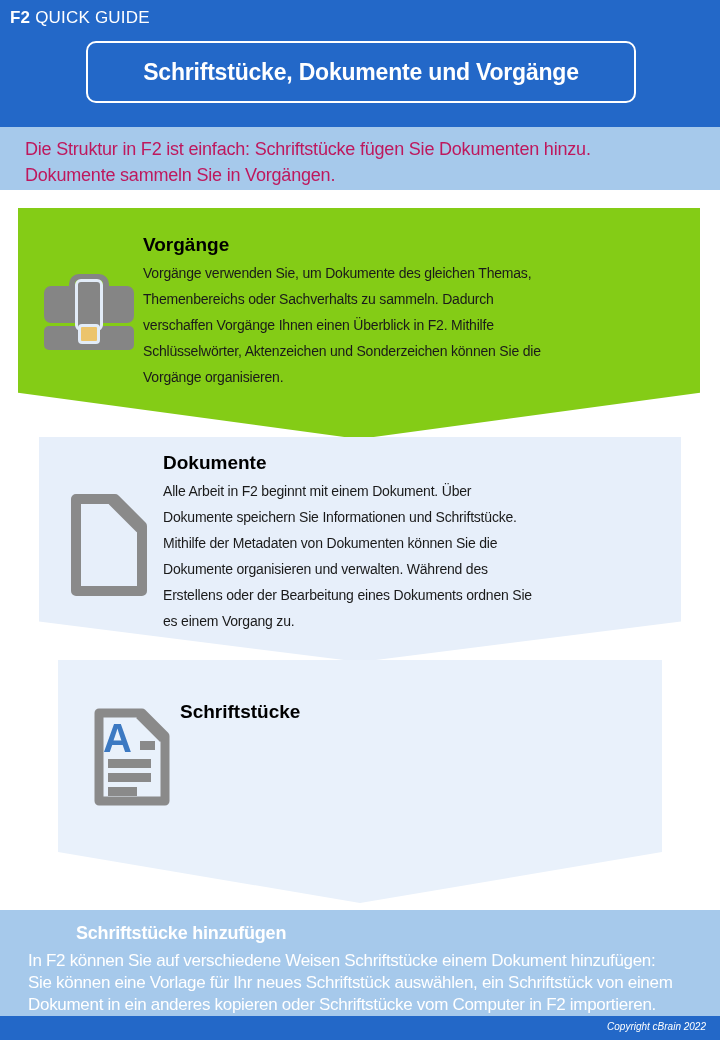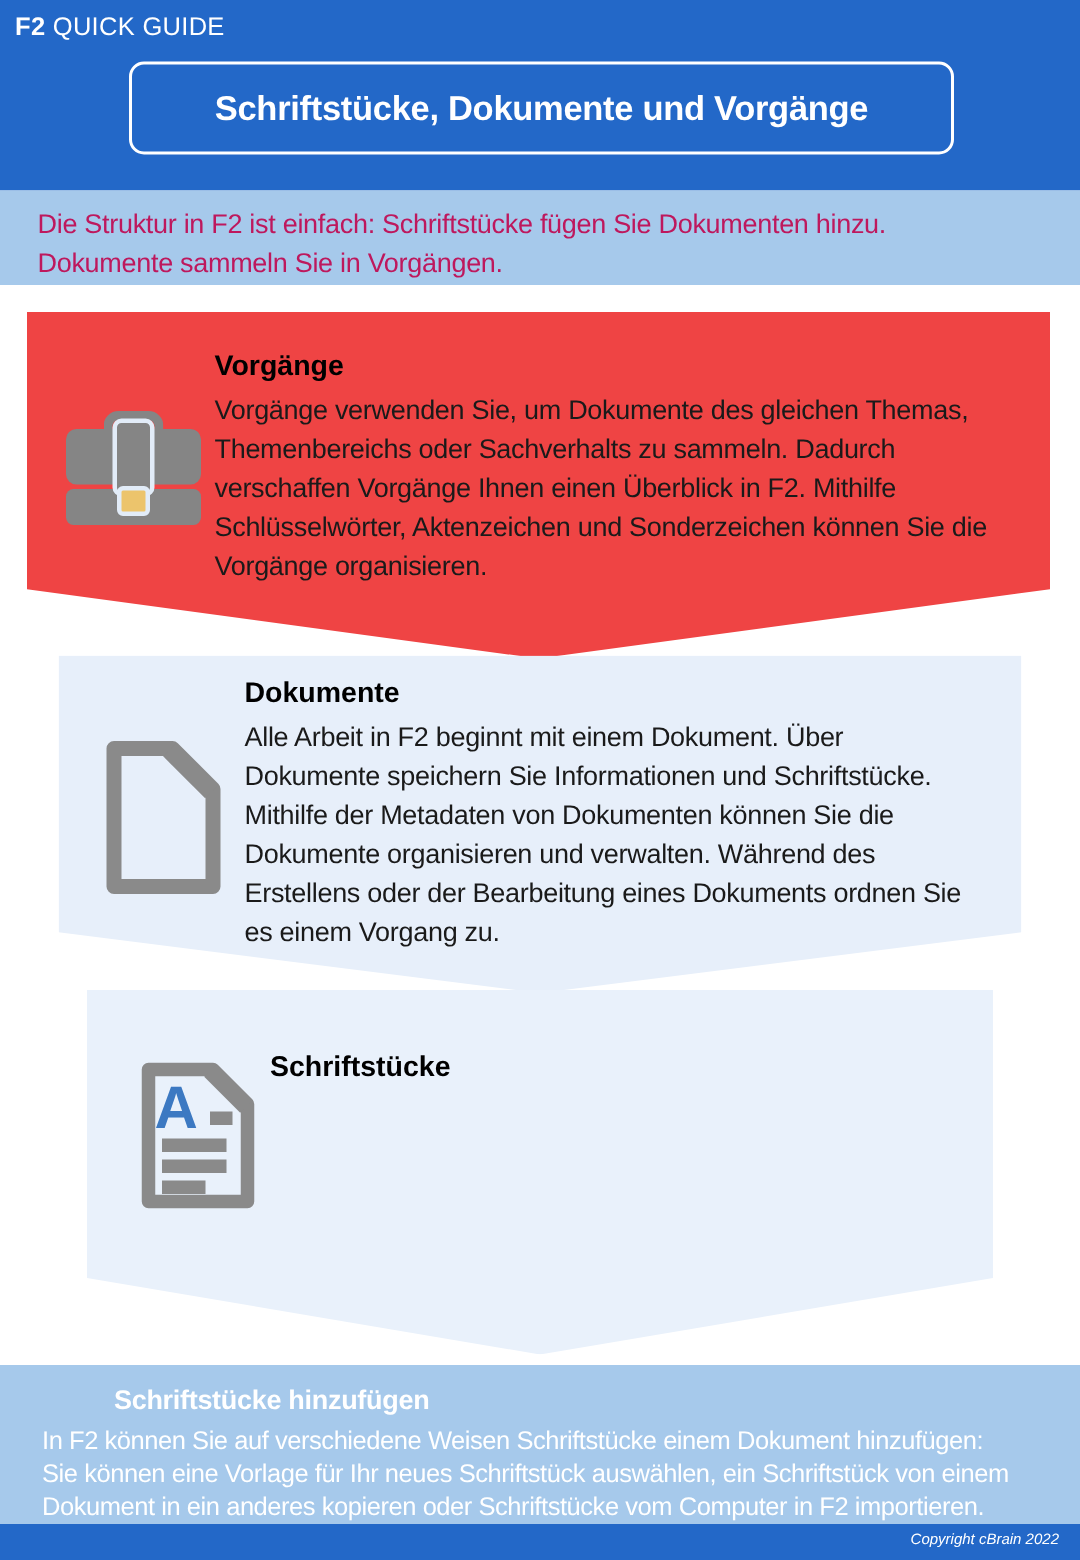--- a/index.html
+++ b/index.html
@@ -14,28 +14,28 @@
              border:2px solid #ffffff;border-radius:10px;display:flex;align-items:center;justify-content:center;}
   .title-box .t{color:#ffffff;font-size:23px;font-weight:bold;letter-spacing:-.2px;text-align:right;}
 
   
   .intro{position:absolute;left:0;top:127px;width:720px;height:63px;background:#a6c9eb;
          color:#be185d;font-size:18px;line-height:26px;padding:9px 0 0 25px;box-sizing:border-box;
          white-space:pre-line;letter-spacing:-.2px;}
 
   
   .card{position:absolute;color:#1a1a1a;}
-  .card1{left:18px;top:208px;width:682px;height:231px;background:#ef4444;
+  .card1{left:18px;top:208px;width:682px;height:231px;background:#84cc16;
          clip-path:polygon(0 0,100% 0,100% 80%,50% 100%,0 80%);}
   .card2{left:39px;top:437px;width:642px;height:225px;background:#e7effa;
          clip-path:polygon(0 0,100% 0,100% 82%,50% 100%,0 82%);}
   .card3{left:58px;top:660px;width:604px;height:243px;background:#e9f1fb;
          clip-path:polygon(0 0,100% 0,100% 79%,50% 100%,0 79%);}
   .card .ctitle{position:absolute;font-size:19px;font-weight:bold;color:#000;}
-  .card .cbody{position:absolute;font-size:18px;line-height:26px;white-space:pre-line;letter-spacing:-.2px;}
+  .card .cbody{position:absolute;font-size:14px;line-height:26px;white-space:pre-line;letter-spacing:-.2px;}
   .card1 .ctitle{left:125px;top:26px;}
   .card1 .cbody{left:125px;top:52px;width:550px;}
   .card2 .ctitle{left:124px;top:15px;}
   .card2 .cbody{left:124px;top:41px;width:515px;}
   .card3 .ctitle{left:122px;top:41px;}
   .card3 .cbody{left:122px;top:67px;width:480px;}
 
   
   .bc{position:absolute;left:26px;top:66px;width:90px;height:76px;}
   .bc div{position:absolute;box-sizing:border-box;}

